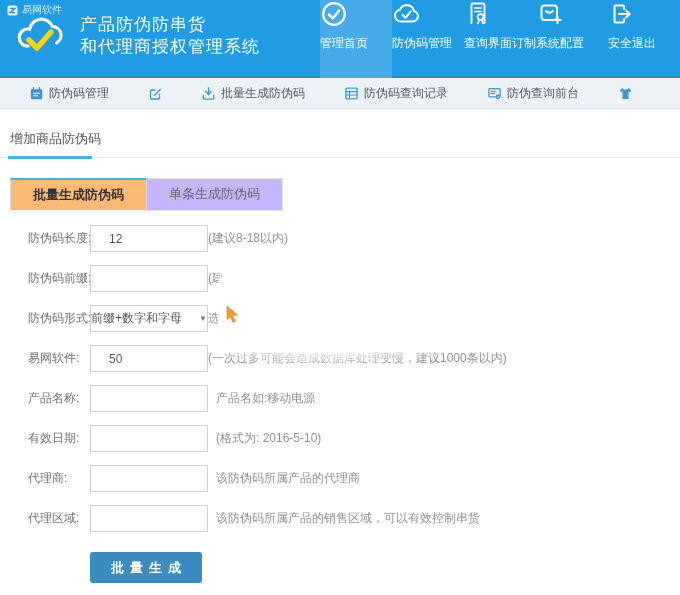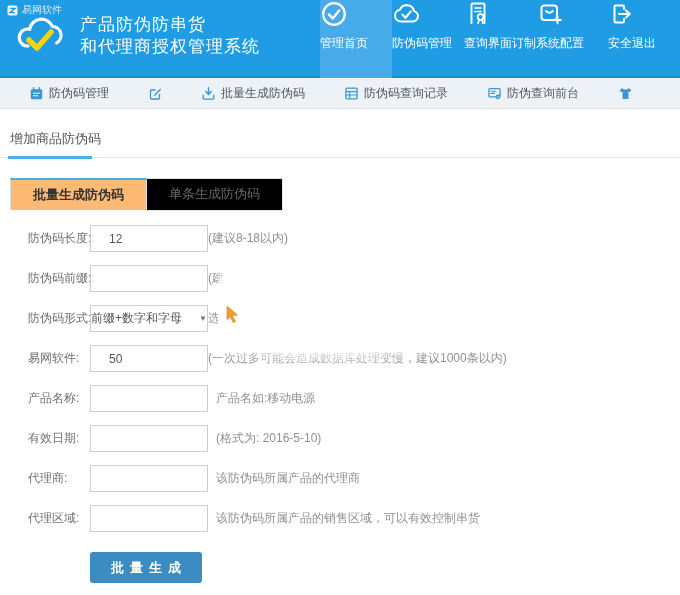--- a/index.html
+++ b/index.html
@@ -29,21 +29,21 @@
   
   .main { position:relative; }
   .page-title { margin:21px 0 9px 10px; font-size:13px; color:#555; }
   .rule { position:relative; height:1px; background:#e6e6e6; }
   .rule-accent { position:absolute; left:8px; top:-1px; width:84px; height:3px; background:#4ab1e6; }
 
   .tabs { display:flex; margin:20px 0 0 10px; }
   .tab { height:33px; line-height:29px; padding:0 22px; font-size:13px; cursor:pointer; }
   .tab.active { background:#fdba74; border:1px solid #dcdcdc; border-top:2px solid #41aede;
     border-bottom:1px solid #fff; font-weight:bold; color:#333; }
-  .tab.inactive { background:#000000; border:1px solid #e3e3e3; border-left:none; color:#666; }
+  .tab.inactive { background:#c4b5fd; border:1px solid #e3e3e3; border-left:none; color:#666; }
 
   .form { margin:14px 0 0 28px; }
   .frow { display:flex; align-items:center; margin-bottom:13px; height:27px; }
   .flabel { width:62px; flex-shrink:0; font-size:12px; color:#707070; white-space:nowrap; }
   .ftext { width:118px; height:27px; border:1px solid #cfcfcf; padding:0 18px;
     font-size:12px; color:#555; background:#fff; font-family:inherit; }
   .fselect { width:118px; height:27px; border:1px solid #cfcfcf; background:#fff;
     display:flex; align-items:center; justify-content:space-between; padding:0 0;
     font-size:12px; color:#555; cursor:pointer; }
   .caret { font-size:8px; color:#777; }

